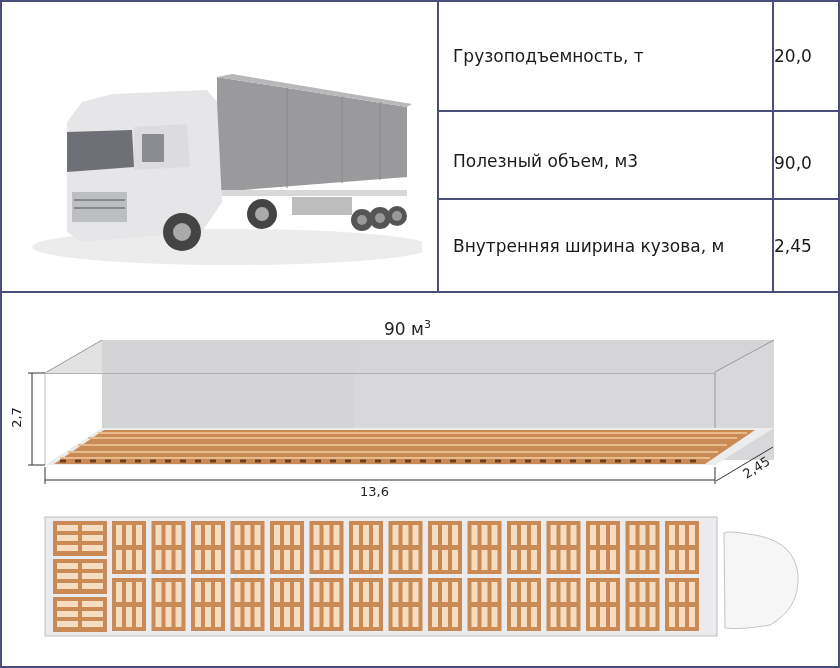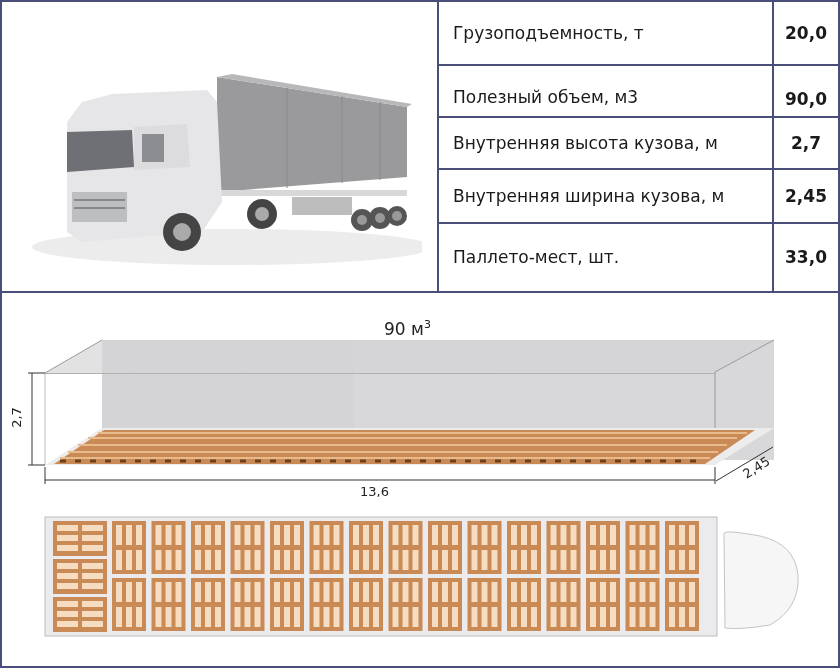--- a/index.html
+++ b/index.html
@@ -1,21 +1,21 @@
 <!DOCTYPE html>
 <html><head>
 <meta charset="utf-8">
 <style>
   html, body { margin:0; padding:0; background:#ffffff; }
   body { width:840px; height:668px; position:relative; overflow:hidden; font-family:"DejaVu Sans", sans-serif; }
   .frame { position:absolute; border:2px solid #4a4f7a; box-sizing:border-box; }
   #top-left { left:0; top:0; width:439px; height:293px; border-right:none; }
   #spec-table { position:absolute; left:437px; top:0; width:403px; height:293px; border-collapse:collapse; }
   #spec-table td { border:2px solid #4a4f7a; padding:0 0 0 14px; font-size:17px; color:#1a1a1a; }
-  #spec-table td.val { text-align:center; font-weight:bold; padding:0; width:64px; font-size:17px; }
+  #spec-table td.val { text-align:left; font-weight:normal; padding:0; width:64px; font-size:17px; }
   #bottom { left:0; top:291px; width:840px; height:377px; }
   .truck-wrap { position:absolute; left:20px; top:40px; width:400px; height:230px; }
   .diag { position:absolute; left:0; top:0; width:840px; height:668px; }
   .lbl { position:absolute; font-size:15px; color:#222; }
 </style>
 </head>
 <body>
 
 <div class="frame" id="top-left">
   <svg class="truck-wrap" viewBox="0 0 400 230">
@@ -52,31 +52,23 @@
 <table id="spec-table">
   <tbody>
       <tr style="height:52px">
     <td>Грузоподъемность, т</td>
     <td class="val">20,0</td>
   </tr>
   <tr style="height:42px">
     <td style="padding-top:12px">Полезный объем, м3</td>
     <td class="val" style="padding-top:16px">90,0</td>
   </tr>
-  <tr style="height:42px">
-    <td>Внутренняя высота кузова, м</td>
-    <td class="val">2,7</td>
-  </tr>
   <tr style="height:44px">
     <td>Внутренняя ширина кузова, м</td>
     <td class="val">2,45</td>
-  </tr>
-  <tr style="height:56px">
-    <td>Паллето-мест, шт.</td>
-    <td class="val">33,0</td>
   </tr>
 </tbody>
   </table>
 
 <div class="frame" id="bottom"></div>
 
 <svg class="diag" viewBox="0 0 840 668">
 
   <rect x="102" y="340" width="252" height="88" fill="#d6d6d8"></rect>
   <rect x="102" y="340" width="252" height="34" fill="#d0d0d2"></rect>

